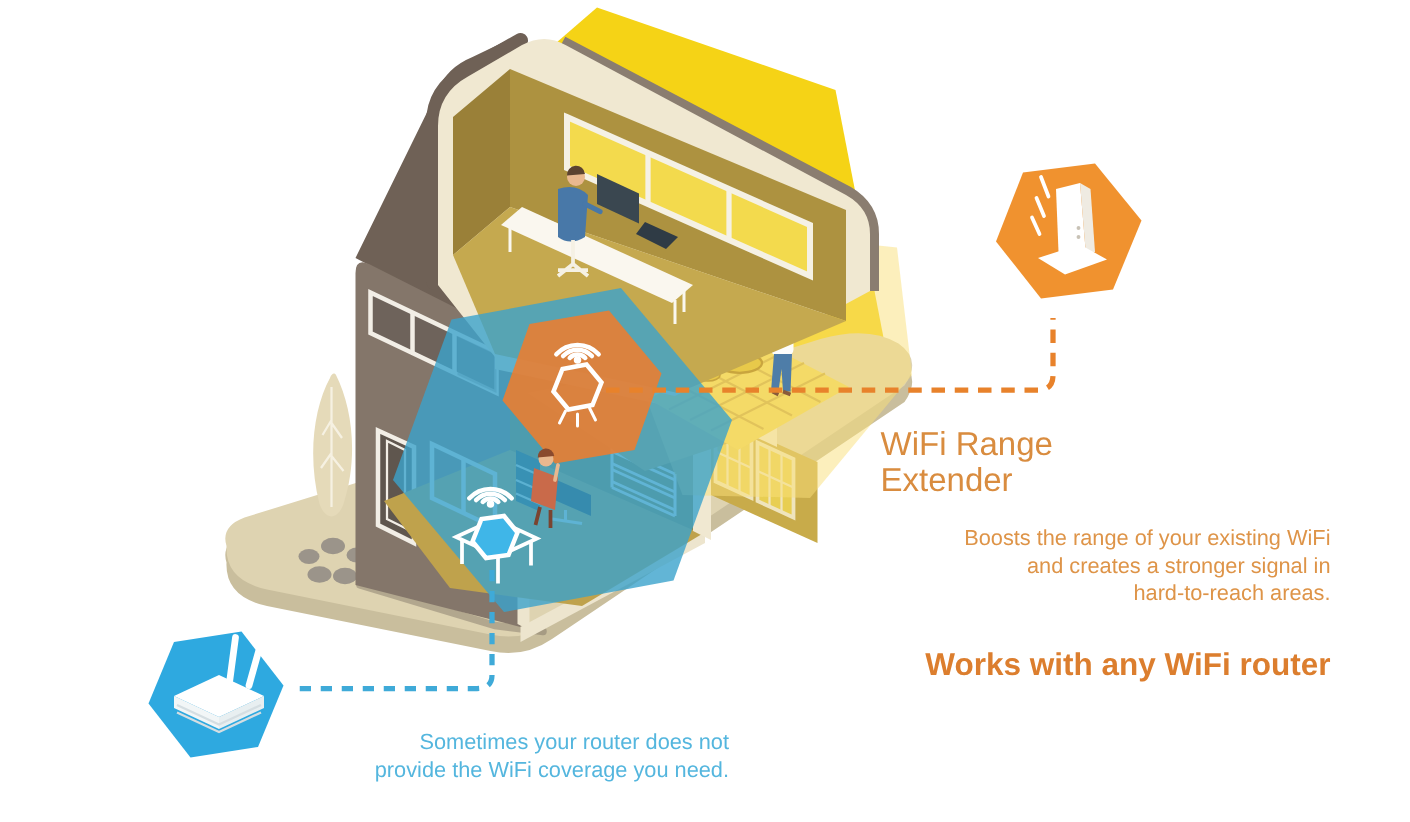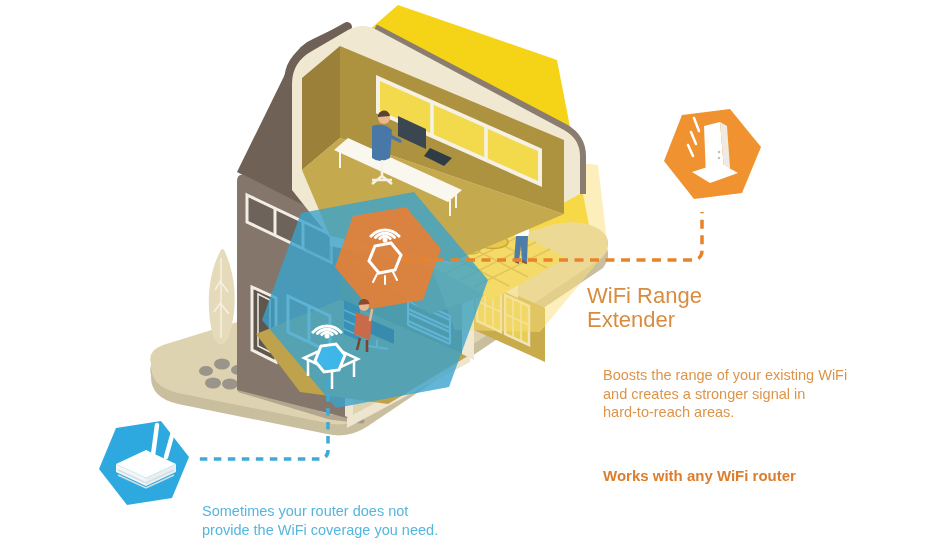--- a/index.html
+++ b/index.html
@@ -4,22 +4,22 @@
 <style>
   html,body{margin:0;padding:0;background:#fff;}
   .stage{
     position:relative;width:940px;height:548px;background:#ffffff;overflow:hidden;
     font-family:"Liberation Sans","DejaVu Sans",sans-serif;
     text-decoration:underline;
   }
   .scene{position:absolute;left:0;top:0;}
   .label{position:absolute;white-space:pre-line;}
   .label h2{margin:0;font-size:22px;line-height:24px;font-weight:400;white-space:pre-line;}
-  .label p{margin:16px;font-size:14.5px;line-height:18.5px;white-space:pre-line;}
-  .label p.note{margin-top:11px;font-weight:bold;font-size:15px;color:var(--text-orange-bold);}
+  .label p{margin:0;font-size:14.5px;line-height:18.5px;white-space:pre-line;text-align:right;}
+  .label p.note{margin-top:11px;font-weight:bold;font-size:21px;color:var(--text-orange-bold);}
   .label-extender{left:587px;top:266px;width:300px;}
   .label-extender h2{color:var(--text-orange);}
   .label-extender p{color:var(--text-orange-body);}
   .label-existing{left:186px;top:468px;width:300px;}
   .label-existing h2{color:var(--text-blue);}
   .label-existing p{color:var(--text-blue);}
   .fill-yellow{fill:var(--coverage-yellow);}
   .fill-orange{fill:var(--accent-orange);}
   .fill-blue{fill:var(--accent-blue);}
   .dash-orange{stroke:var(--line-orange);}

